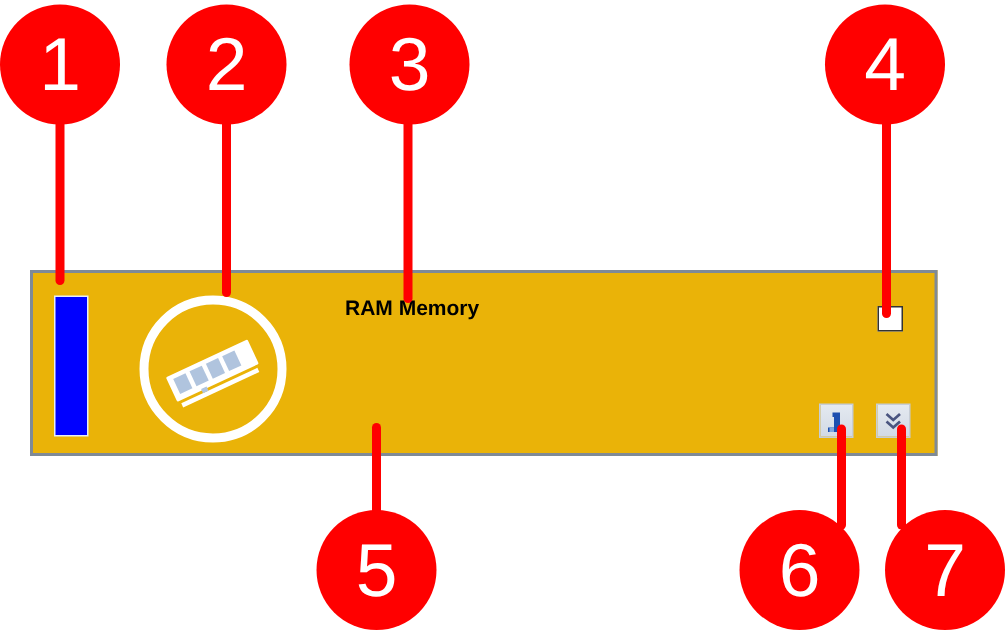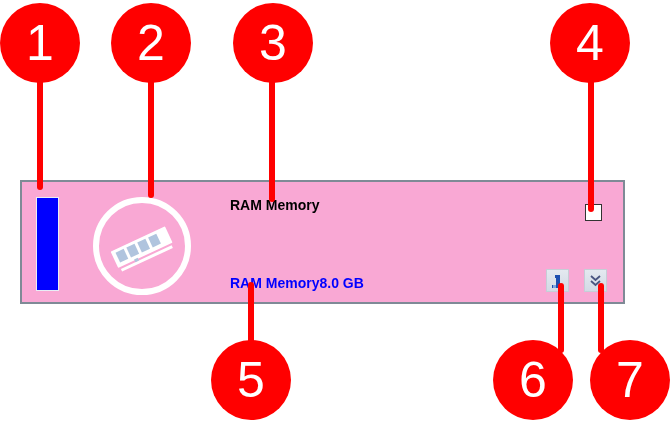--- a/index.html
+++ b/index.html
@@ -38,42 +38,41 @@
     .callout .circle {
       position: absolute; width: 80px; height: 80px; border-radius: 50%; background: #ff0000;
       color: #ffffff; font-size: 50px; display: flex; align-items: center; justify-content: center;
       font-family: "Liberation Sans", sans-serif;
     }
     .callout .line { position: absolute; width: 6px; background: #ff0000; border-radius: 3px; }
   </style>
 </head>
 <body>
 
-<div class="panel" style="background: #f9a8d4;">
+<div class="panel" style="background: #eab308;">
   <div class="level-bar">
     <div class="fill" id="level-fill" style="height: calc(100% - 2px); background: rgb(0, 0, 255);"></div>
   </div>
 
   <div class="device-icon">
     <svg width="104" height="104" viewBox="0 0 104 104">
       <circle cx="52" cy="52" r="46" fill="none" stroke="#ffffff" stroke-width="6"></circle>
       <g transform="rotate(-25 52 54)" fill="#ffffff">
         <rect x="22" y="44" width="60" height="18" rx="1"></rect>
         <rect x="26" y="47" width="9" height="11" fill="#b0c4de"></rect>
         <rect x="38" y="47" width="9" height="11" fill="#b0c4de"></rect>
         <rect x="50" y="47" width="9" height="11" fill="#b0c4de"></rect>
         <rect x="62" y="47" width="9" height="11" fill="#b0c4de"></rect>
         <rect x="24" y="64" width="56" height="3"></rect>
         <rect x="40" y="61" width="4" height="3" fill="#b0c4de"></rect>
       </g>
     </svg>
   </div>
 
   <div class="title" style="color: rgb(0, 0, 0);">RAM Memory</div>
-  <div class="subtitle" style="color: rgb(0, 0, 255);">RAM Memory8.0 GB</div>
 
   <div class="checkbox"></div>
 
   <div class="icon-btn info-btn">
     <svg width="15" height="16" viewBox="0 0 15 16">
       <rect x="5" y="2" width="5" height="3" fill="#1d4fb0"></rect>
       <rect x="6" y="4" width="4" height="9" fill="#1d4fb0"></rect>
       <rect x="2" y="12" width="11" height="3" fill="#1d4fb0"></rect>
       <rect x="3" y="12" width="3" height="3" fill="#7fa7e0"></rect>
     </svg>

